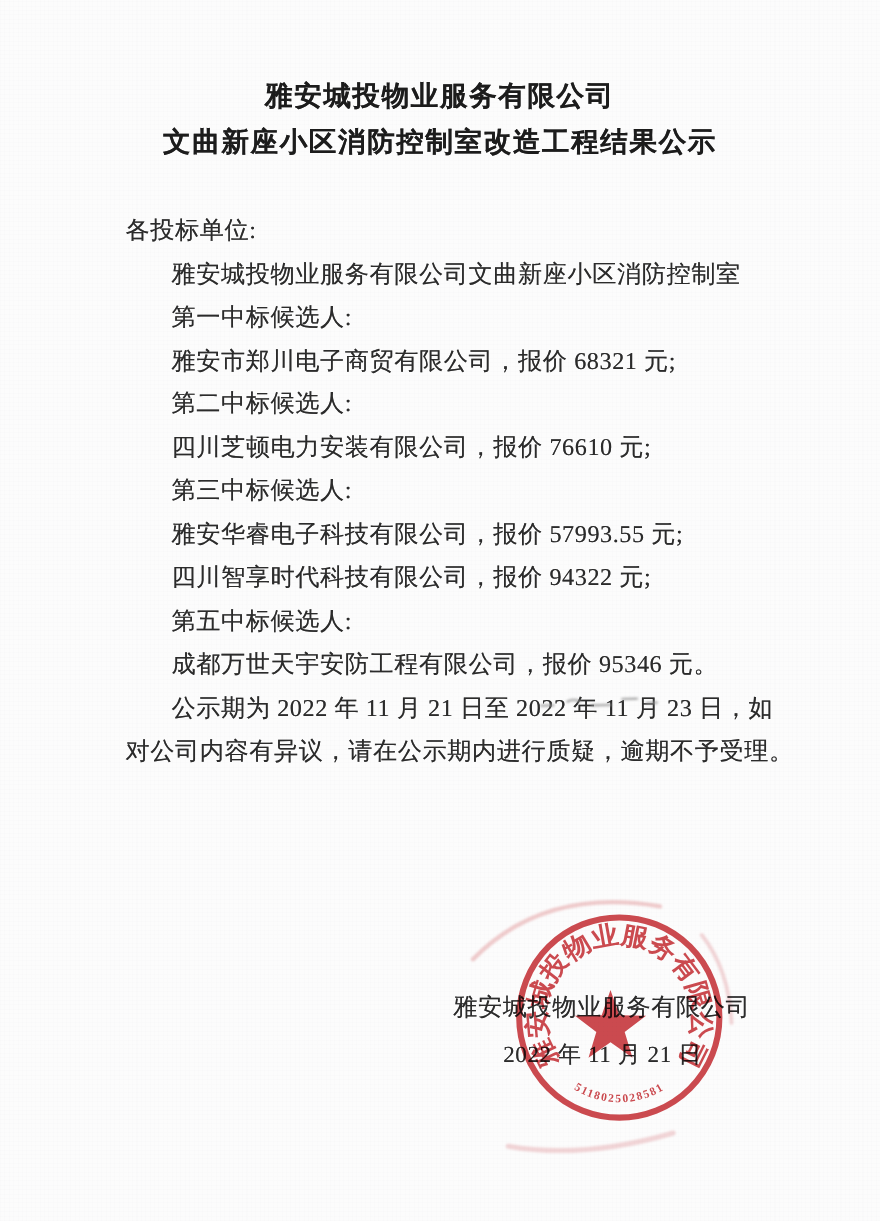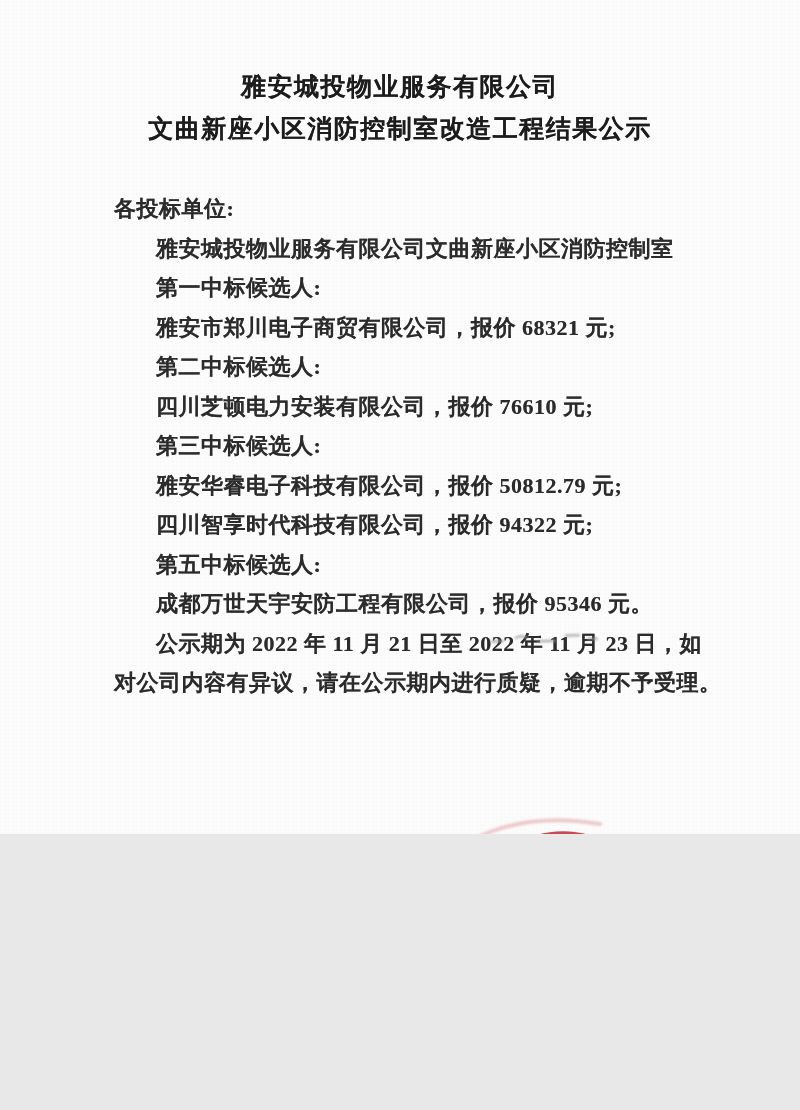--- a/index.html
+++ b/index.html
@@ -3,21 +3,21 @@
 <meta charset="utf-8">
 <style>
   html, body { margin: 0; padding: 0; }
   body {
     width: 800px; height: 1110px;
     background: #e8e8e8;
     font-family: "Liberation Serif", "DejaVu Serif", serif;
   }
   .page {
     position: relative;
-    width: 800px; height: 834px;
+    width: 800px; height: 1110px;
     background:
       repeating-linear-gradient(0deg,  rgba(190,190,200,0.03) 0 1px, transparent 1px 4px),
       repeating-linear-gradient(90deg, rgba(190,190,200,0.03) 0 1px, transparent 1px 4px),
       #fcfcfc;
     overflow: hidden;
   }
   .title-line {
     position: absolute; left: 0; width: 800px;
     text-align: center;
     font-size: 25px; font-weight: 700;
@@ -30,21 +30,20 @@
   .body-block {
     position: absolute; left: 114px; top: 189px; width: 586px;
     color: #2b2b2b;
   }
   .bline {
     height: 39.5px; line-height: 39.5px;
     font-size: 22px;
     letter-spacing: 0.5px;
     white-space: nowrap;
     text-shadow: 0 0 0.5px rgba(20,20,20,0.55);
-    font-weight: bold;
   }
   .bline.indent { padding-left: 42px; }
   .sig-company {
     position: absolute; top: 901px; left: 0; width: 682px;
     text-align: right;
     font-size: 22px; letter-spacing: 0.5px;
     color: #2b2b2b;
     text-shadow: 0 0 0.5px rgba(20,20,20,0.55);
   }
   .sig-date {
@@ -90,21 +89,21 @@
 
   <div class="body-block">
 
   <div class="bline">各投标单位:</div>
       <div class="bline indent">雅安城投物业服务有限公司文曲新座小区消防控制室</div>
       <div class="bline indent">第一中标候选人:</div>
       <div class="bline indent">雅安市郑川电子商贸有限公司，报价 68321 元;</div>
       <div class="bline indent">第二中标候选人:</div>
       <div class="bline indent">四川芝顿电力安装有限公司，报价 76610 元;</div>
       <div class="bline indent">第三中标候选人:</div>
-      <div class="bline indent">雅安华睿电子科技有限公司，报价 50812.79 元;</div>
+      <div class="bline indent">雅安华睿电子科技有限公司，报价 57993.55 元;</div>
       <div class="bline indent">四川智享时代科技有限公司，报价 94322 元;</div>
       <div class="bline indent">第五中标候选人:</div>
       <div class="bline indent">成都万世天宇安防工程有限公司，报价 95346 元。</div>
       <div class="bline indent">公示期为 2022 年 11 月 21 日至 2022 年 11 月 23 日，如</div>
       <div class="bline">对公司内容有异议，请在公示期内进行质疑，逾期不予受理。</div>
     </div>
 
   <svg class="gray-smudge" viewBox="0 0 126 24" xmlns="http://www.w3.org/2000/svg">
     <path d="M6 12 h11 M30 9 q5 -3 11 0 M52 13 h17 M80 8 h13 M102 12 h9" stroke="#979797" stroke-width="2.4" fill="none" stroke-linecap="round"></path>
   </svg>

